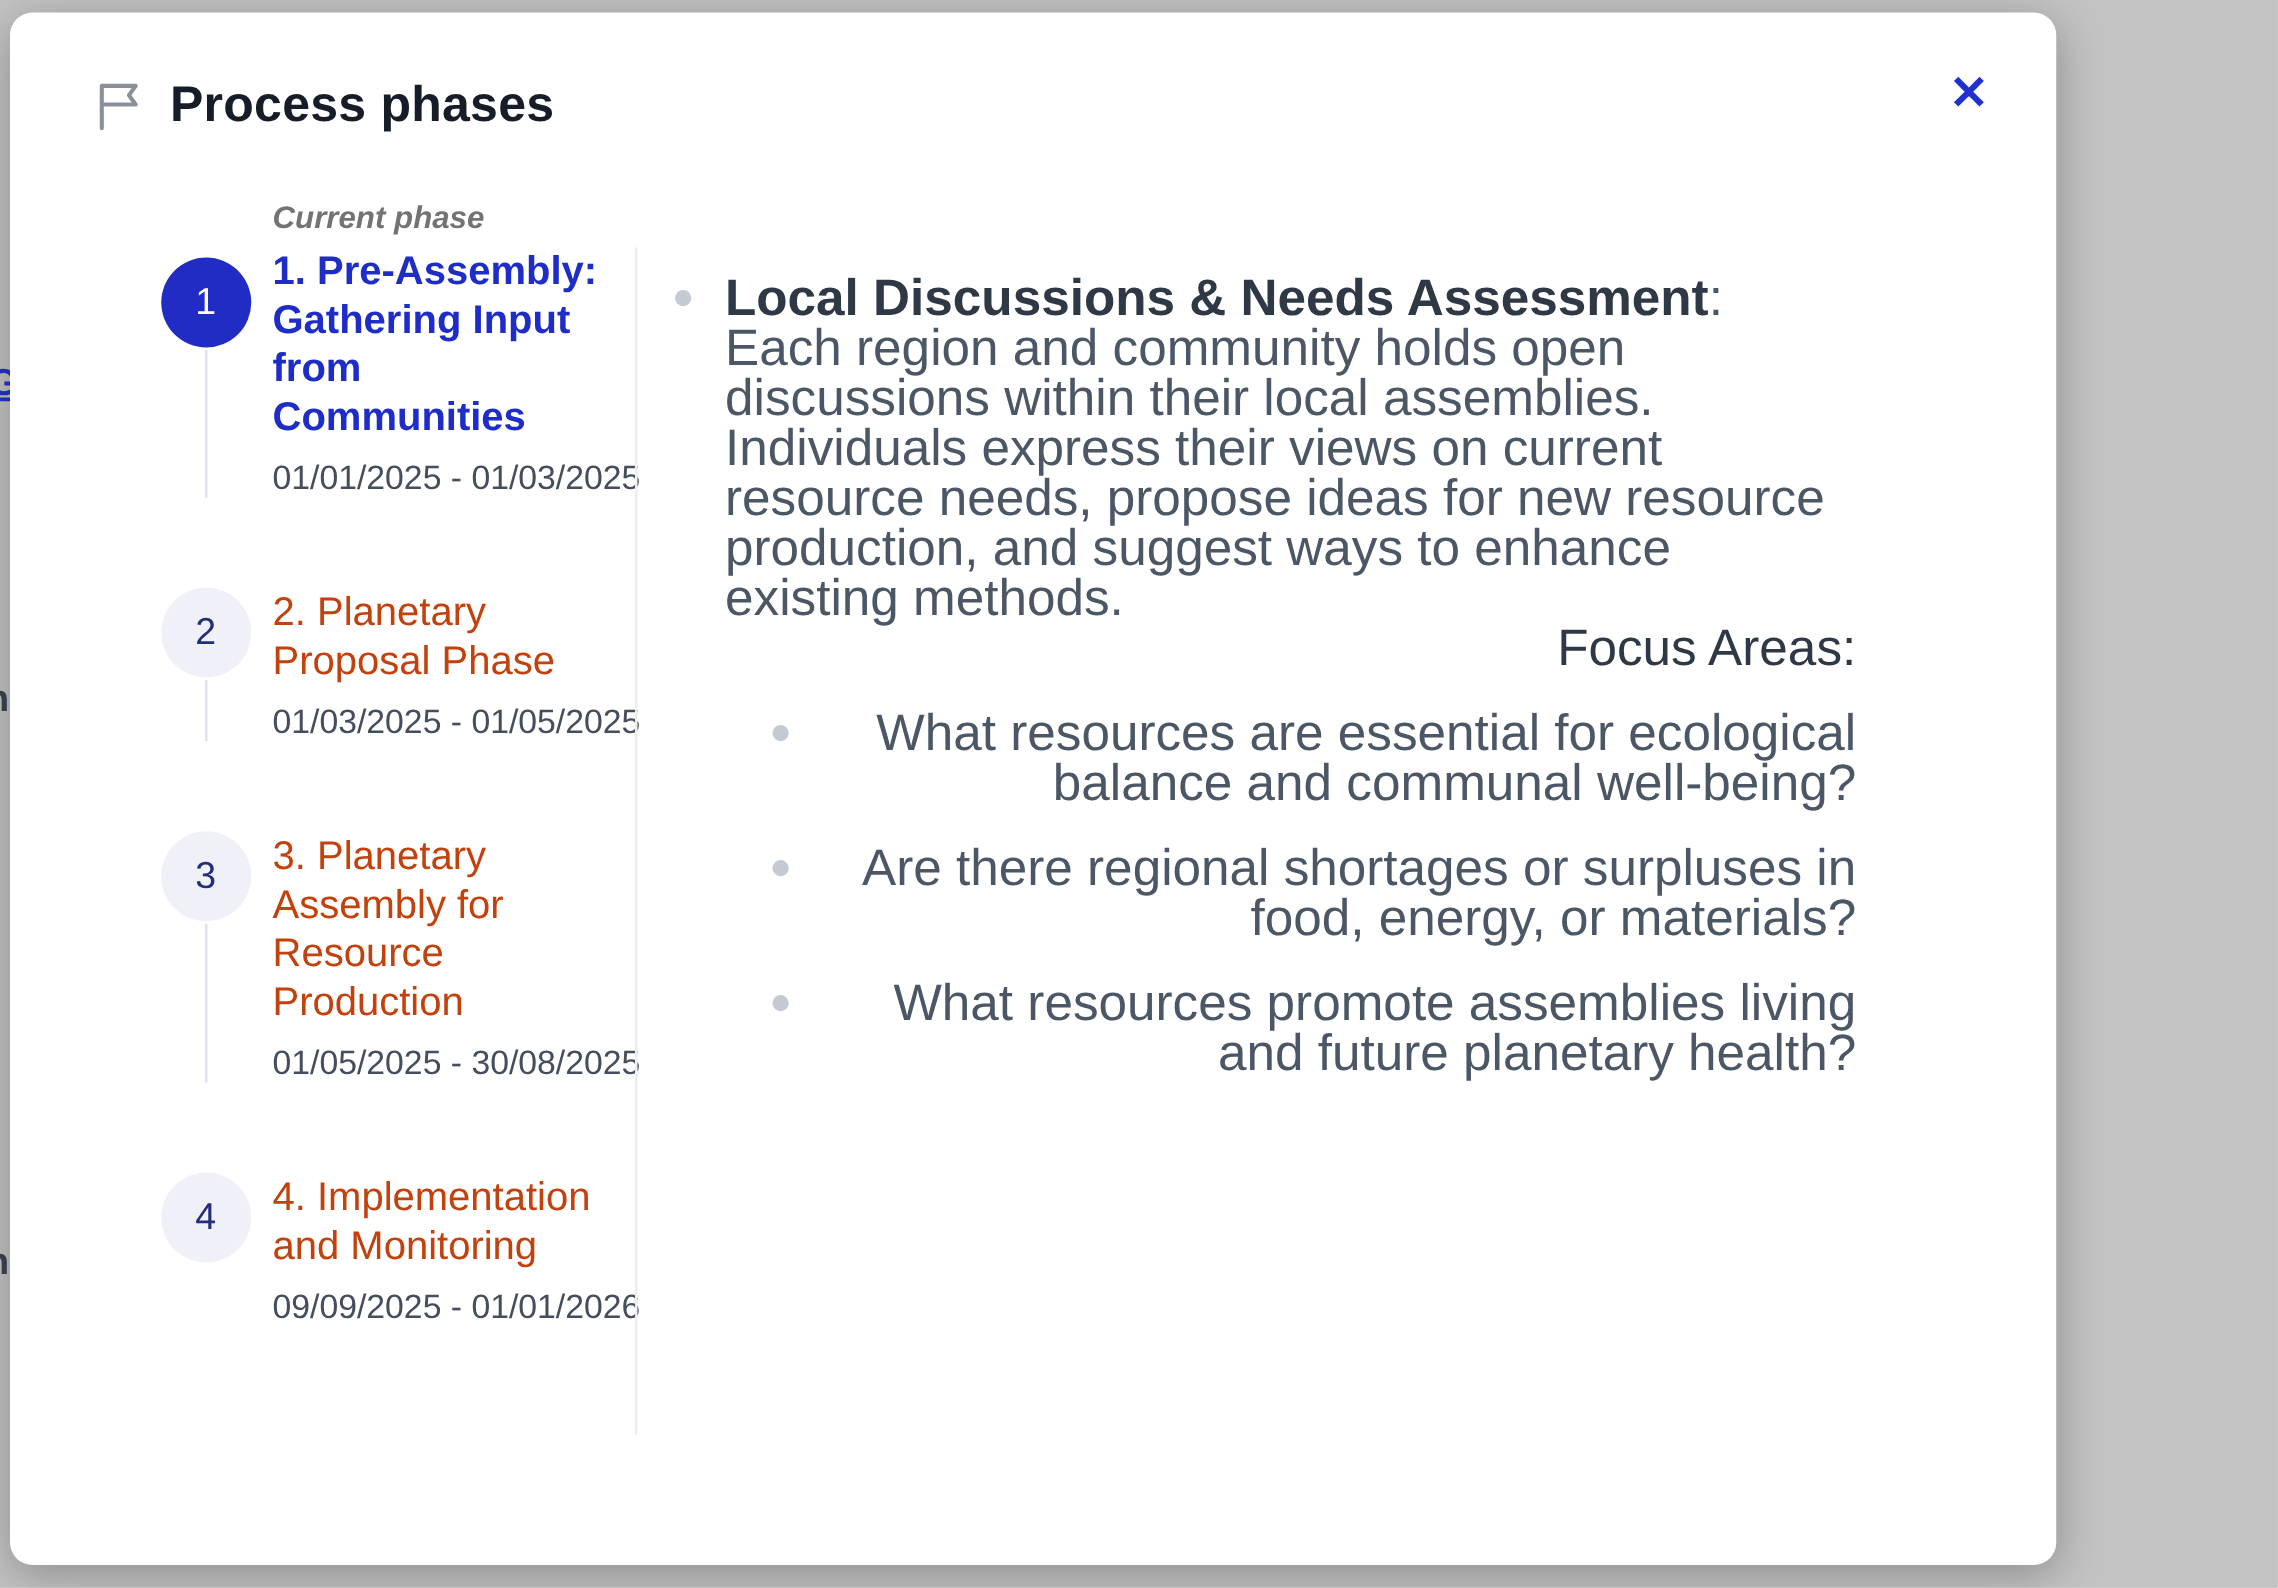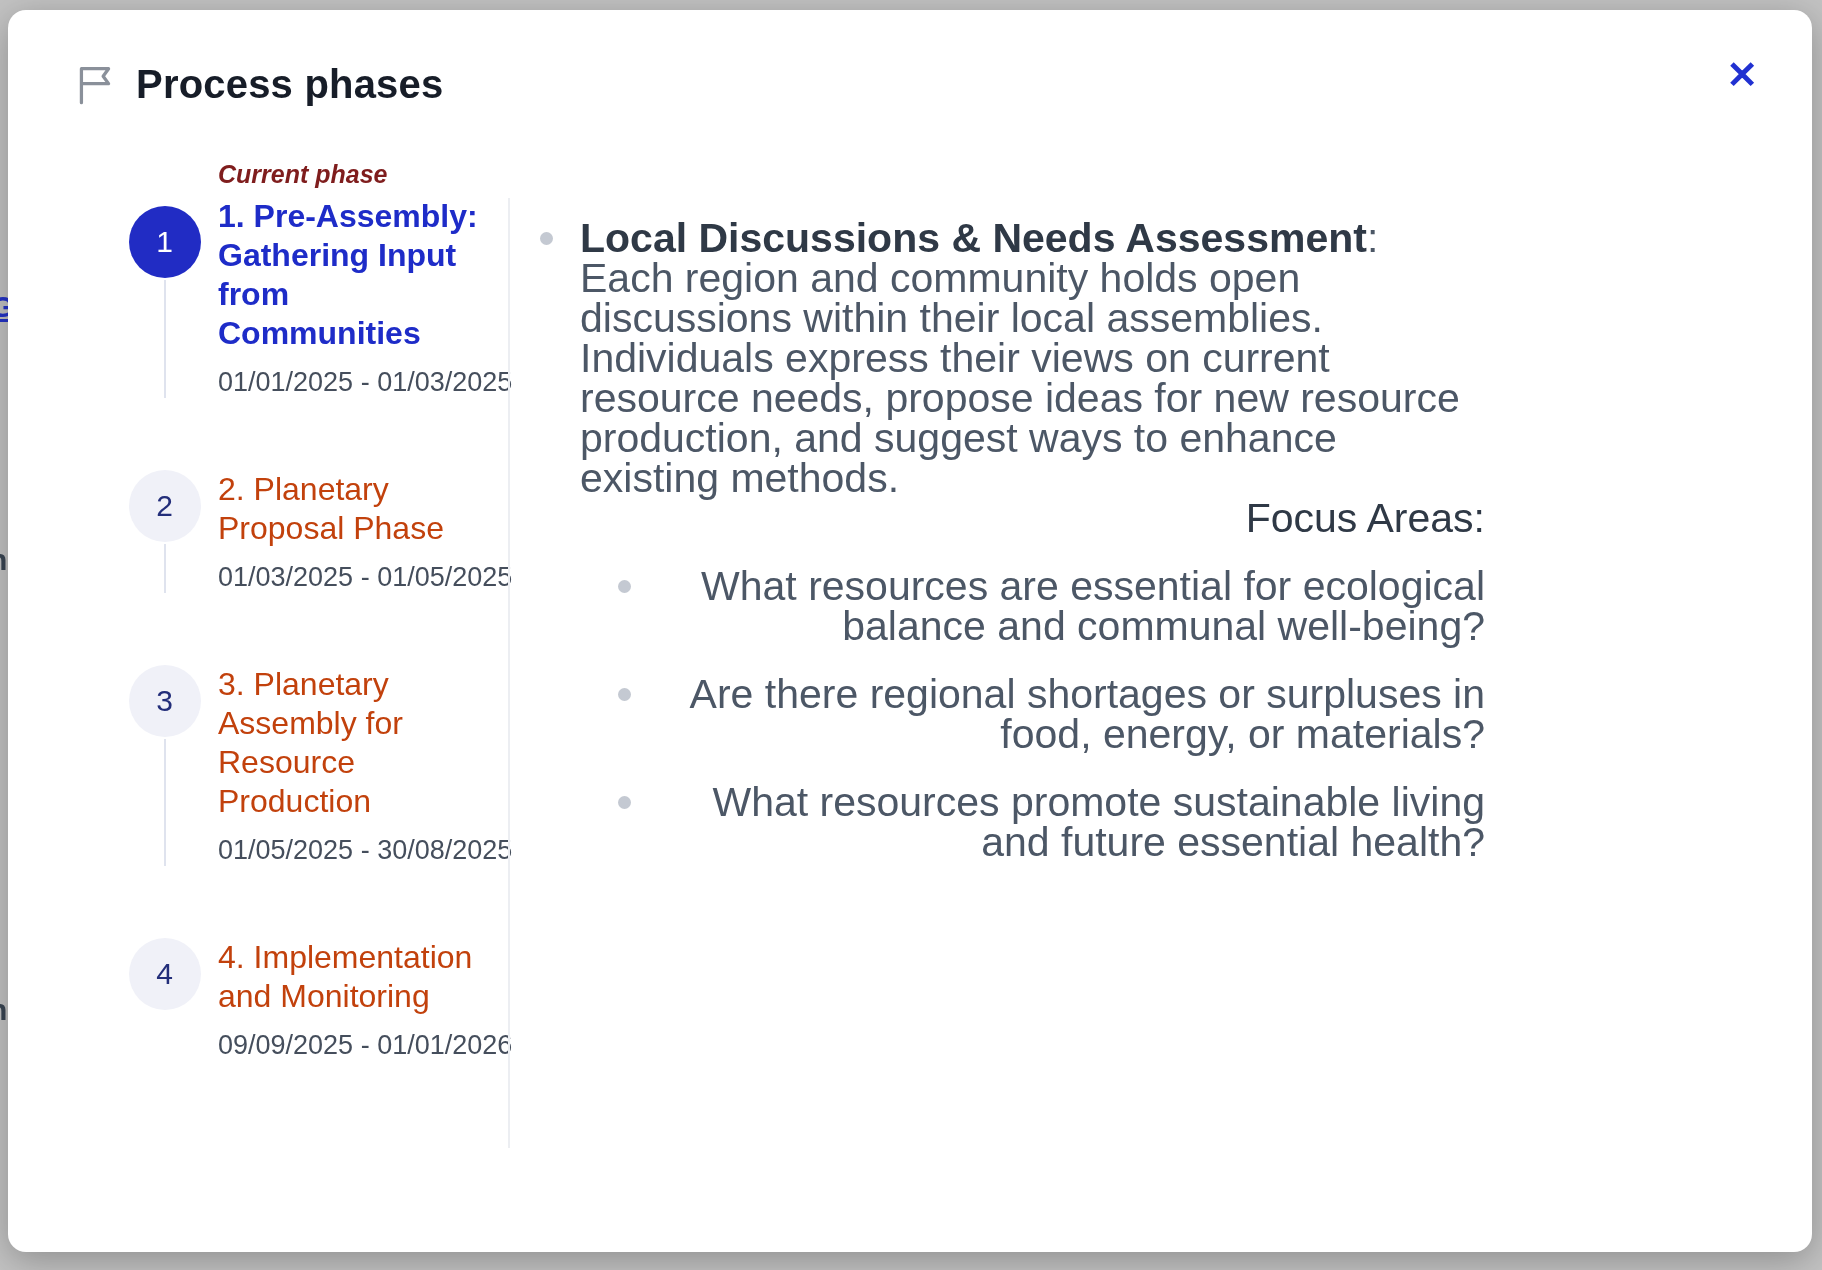--- a/index.html
+++ b/index.html
@@ -5,21 +5,21 @@
   html,body{margin:0;padding:0;}
   body{font-family:"Liberation Sans","DejaVu Sans",sans-serif;background:#9e9e9e;}
   #stage{position:relative;width:1822px;height:1270px;background:#c3c3c3;overflow:hidden;}
 
   
   .bg-fragment{position:absolute;z-index:0;font-weight:bold;font-size:30px;}
   .bg-fragment.link{color:#2433c8;text-decoration:underline;}
   .bg-fragment.text{color:#3a4654;}
 
   
-  .modal{position:absolute;z-index:1;left:8px;top:10px;width:1804px;height:1242px;
+  .modal{position:absolute;z-index:1;left:8px;top:10px;width:1637px;height:1242px;
          background:#ffffff;border-radius:18px;box-shadow:0 8px 36px rgba(0,0,0,0.28);}
 
   
   .modal-header{position:absolute;left:68px;top:52px;display:flex;align-items:center;gap:22px;}
   .flag-icon{width:38px;height:42px;display:block;}
   .modal-title{font-size:40px;font-weight:bold;color:#171d28;letter-spacing:0.2px;}
   .close-btn{position:absolute;right:48px;top:40px;font-size:38px;font-weight:bold;
              color:#2131d1;background:none;border:none;cursor:pointer;line-height:1;padding:6px;}
 
   
@@ -29,21 +29,21 @@
   .step-rail{display:flex;flex-direction:column;align-items:center;width:73px;flex:0 0 73px;padding-top:14px;}
   .step.current .step-rail{padding-top:46px;}
   .step-circle{width:72px;height:72px;border-radius:50%;display:flex;align-items:center;justify-content:center;
                font-size:30px;flex:0 0 auto;}
   .step.current .step-circle{background:#212cc4;color:#ffffff;}
   .step:not(.current) .step-circle{background:#f0f1f8;color:#232e7a;}
   .step-line{width:2px;flex:1 1 auto;background:#dfe3ee;margin-top:2px;}
   .step:last-child .step-line{display:none;}
   .step-body{margin-left:17px;padding-top:14px;}
   .step.current .step-body{padding-top:0;}
-  .current-label{font-size:25px;font-style:italic;font-weight:bold;color:#7f1d1d;margin-bottom:8px;}
+  .current-label{font-size:25px;font-style:italic;font-weight:bold;color:#737373;margin-bottom:8px;}
   .step-title{font-size:32px;line-height:39px;color:#c2410c;max-width:268px;cursor:pointer;}
   .step.current .step-title{font-weight:bold;color:#1e2cc8;}
   .step-dates{font-size:27px;color:#454e5c;margin-top:14px;white-space:nowrap;}
 
   
   .v-divider{position:absolute;left:500px;top:188px;width:2px;height:950px;background:#eceef2;}
 
   
   .content-pane{position:absolute;left:532px;top:208px;width:960px;color:#4c5766;font-size:41px;line-height:40px;}
   .dot{display:inline-block;width:13px;height:13px;border-radius:50%;background:#c4c9d2;flex:0 0 auto;}
@@ -148,21 +148,21 @@
             <div class="sub-li">
               <span class="dot"></span>
               <div class="sub-li-text">What resources are essential for ecological balance and communal well-being?</div>
             </div>
             <div class="sub-li">
               <span class="dot"></span>
               <div class="sub-li-text">Are there regional shortages or surpluses in food, energy, or materials?</div>
             </div>
             <div class="sub-li">
               <span class="dot"></span>
-              <div class="sub-li-text">What resources promote sustainable living and future essential health?</div>
+              <div class="sub-li-text">What resources promote assemblies living and future planetary health?</div>
             </div>
           </div>
         </div>
       </div>
     </div>
 
   </div>
 </div>
 
 </body></html>

